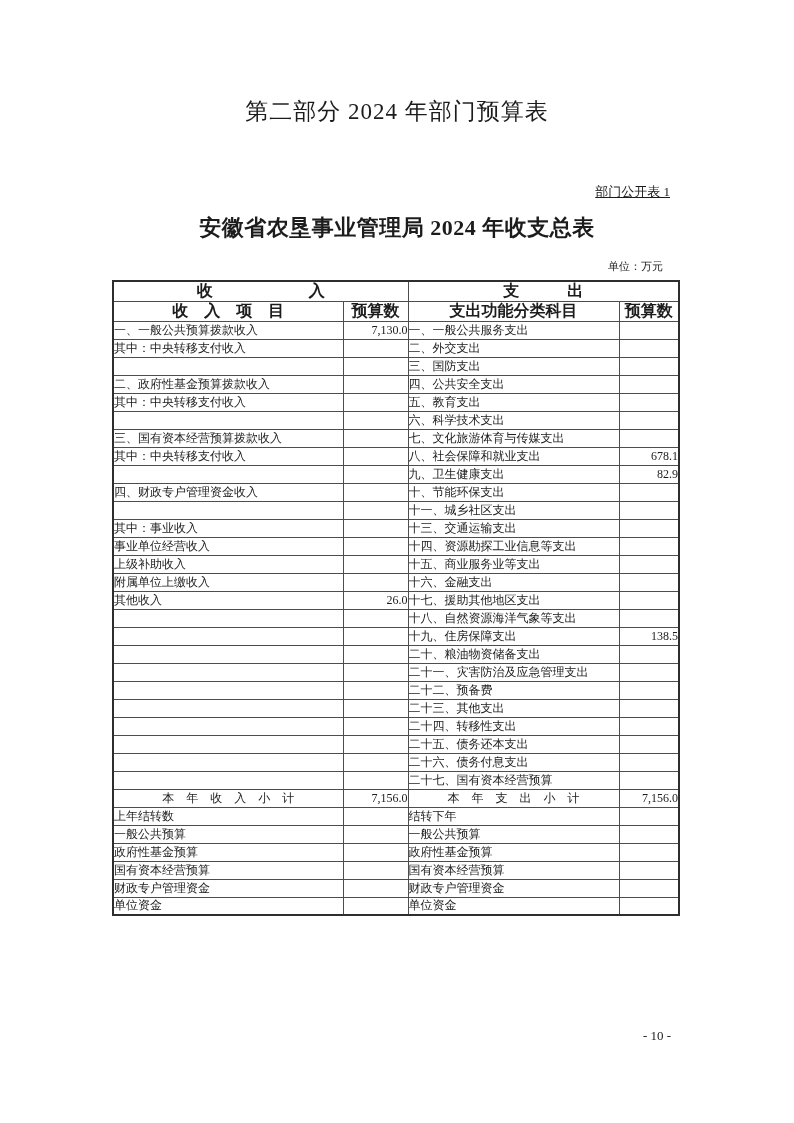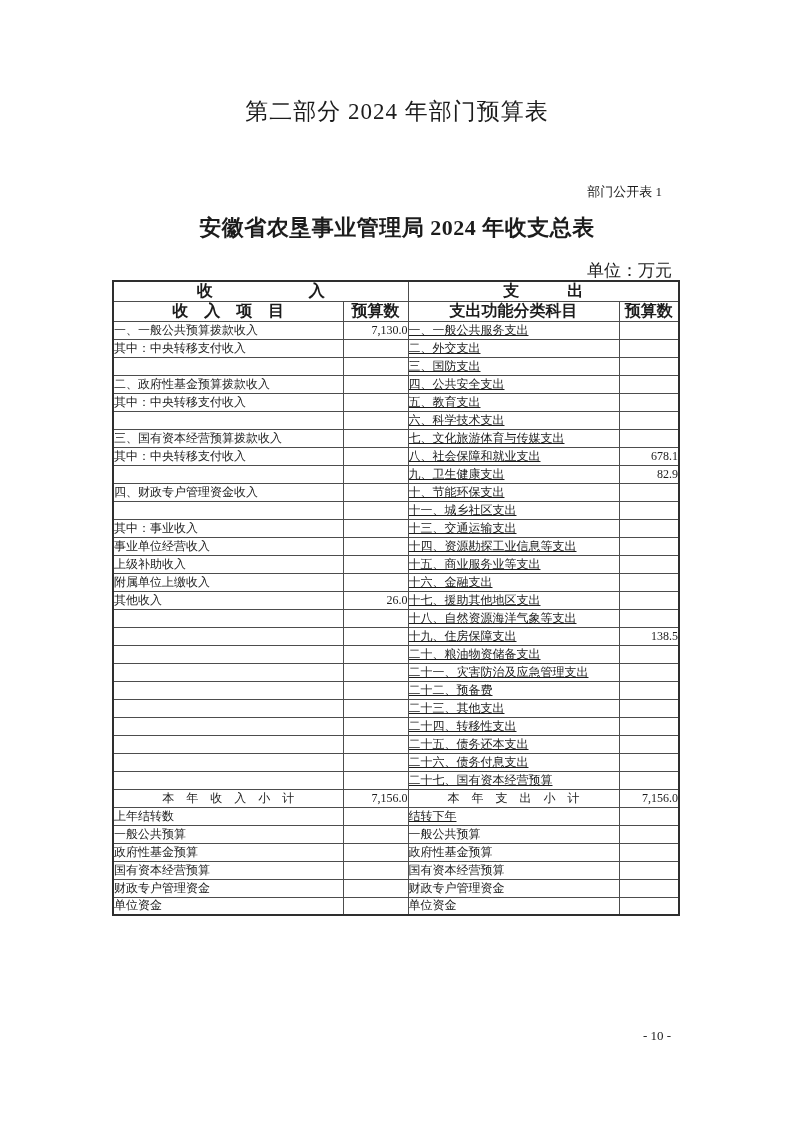--- a/index.html
+++ b/index.html
@@ -19,31 +19,31 @@
     width:794px;height:1123px;
     background:var(--paper);
     overflow:hidden;
   }
   .main-title{
     position:absolute;top:96px;left:0;width:100%;
     text-align:center;font-size:23px;letter-spacing:1px;
     font-weight:500;white-space:nowrap;
   }
   .table-label{
-    position:absolute;top:183px;right:132px;
-    font-size:13px;white-space:nowrap;
+    position:absolute;top:183px;right:124px;
+    font-size:13px;white-space:nowrap;text-decoration:underline;
   }
   .table-title{
     position:absolute;top:213px;left:0;width:100%;
     text-align:center;font-size:22px;font-weight:bold;
     letter-spacing:0.5px;white-space:nowrap;
   }
   .unit-note{
-    position:absolute;top:259px;right:122px;
-    font-size:17px;white-space:nowrap;
+    position:absolute;top:259px;right:131px;
+    font-size:11px;white-space:nowrap;
   }
   table.budget{
     position:absolute;left:112px;top:280px;
     width:566px;
     border-collapse:collapse;table-layout:fixed;
     font-size:12px;
     border:2px solid var(--border-strong);
   }
   table.budget th,table.budget td{
     border:1px solid var(--border);
@@ -56,21 +56,21 @@
     height:20px;
   }
   table.budget tbody td{height:18px;}
   td.item{text-align:left;}
   td.val{text-align:right;padding-right:3px;}
   td.valb{font-weight:bold;}
   .is0{padding-left:4px;}
   .is1{padding-left:42px;}
   .is2{padding-left:88px;}
   .is3{padding-left:26px;}
-  .es0{padding-left:4px;text-decoration:underline;}
+  .es0{padding-left:4px;}
   .es3{padding-left:32px;}
   td.c{text-align:center;padding-left:0;}
   td.cb{text-align:center;padding-left:0;font-weight:bold;}
   .page-number{
     position:absolute;top:1028px;left:612px;width:90px;
     text-align:center;font-size:13px;
   }
 </style>
 </head>
 <body>

